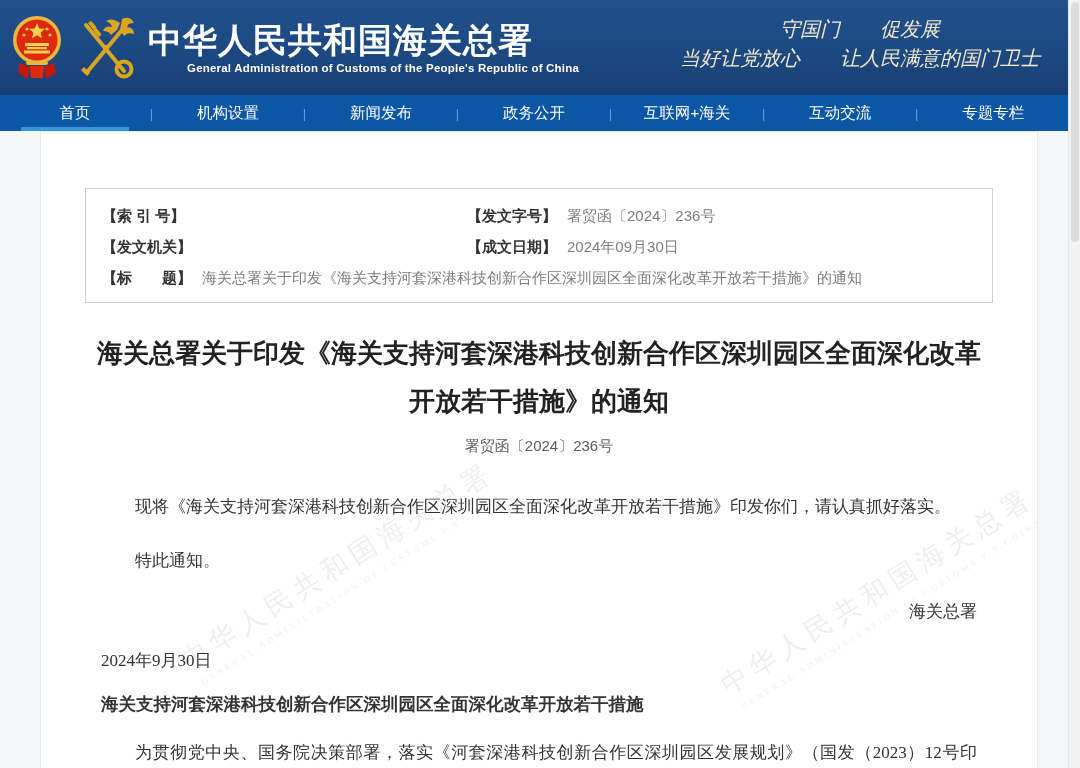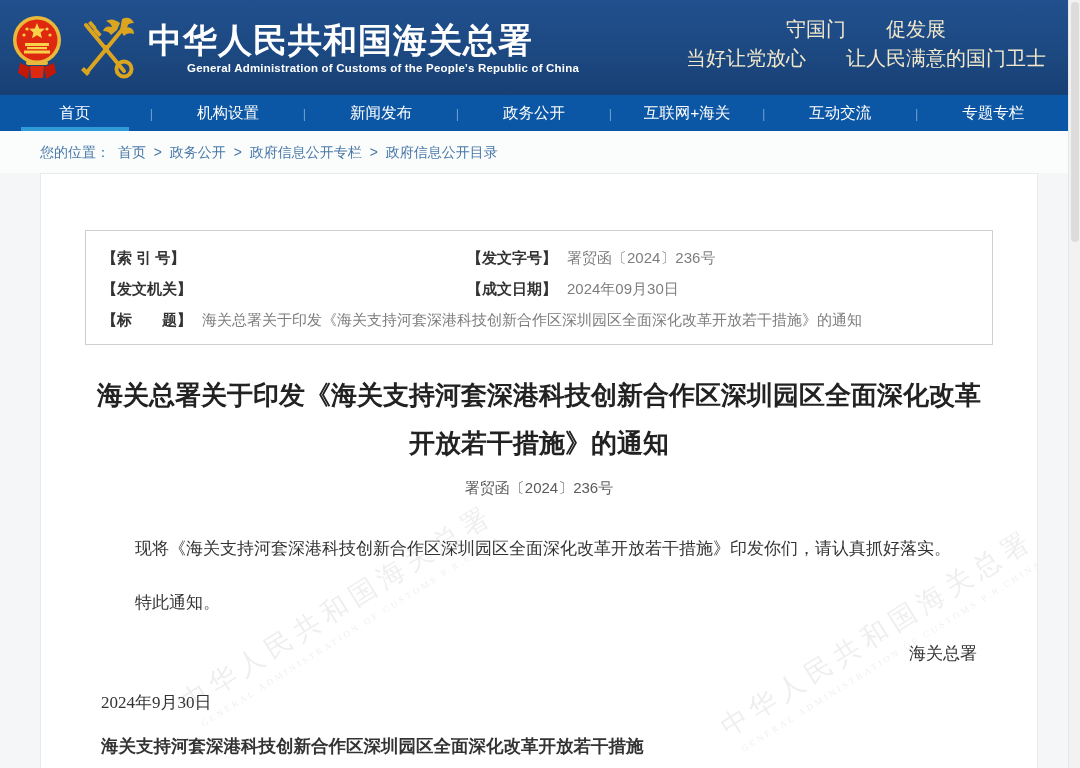--- a/index.html
+++ b/index.html
@@ -24,21 +24,21 @@
   .site-title{
     color:#ffffff;font-size:34px;font-weight:bold;letter-spacing:1px;
     line-height:38px;white-space:nowrap;
   }
   .site-subtitle{
     color:#ffffff;font-size:11.5px;font-weight:bold;letter-spacing:.2px;
     margin-top:3px;white-space:nowrap;margin-left:39px;
   }
   .slogan{
     color:#f2e8cc;font-size:20px;line-height:29px;
-    text-align:center;margin:0 16px 8px 0;white-space:nowrap;
+    text-align:center;margin:0 22px 8px 0;white-space:nowrap;font-style:italic;
   }
 
   
   .main-nav{
     height:36px;background:#0c57a5;display:flex;align-items:stretch;
   }
   .nav-item{
     flex:1;display:flex;align-items:center;justify-content:center;
     color:#ffffff;font-size:15.5px;cursor:pointer;position:relative;
     white-space:nowrap;
@@ -175,30 +175,20 @@
     <div class="nav-sep">|</div>
     <div class="nav-item">政务公开</div>
     <div class="nav-sep">|</div>
     <div class="nav-item">互联网+海关</div>
     <div class="nav-sep">|</div>
     <div class="nav-item">互动交流</div>
     <div class="nav-sep">|</div>
     <div class="nav-item">专题专栏</div>
   </div>
 
-  <div class="breadcrumb">
-    <span>您的位置：</span>
-    <span class="crumb-link">首页</span>
-    <span>&gt;</span>
-    <span class="crumb-link">政务公开</span>
-    <span>&gt;</span>
-    <span class="crumb-link">政府信息公开专栏</span>
-    <span>&gt;</span>
-    <span>政府信息公开目录</span>
-  </div>
 
   <div class="card">
 
     <div class="wm wm-a">
       <div class="wm-main">中华人民共和国海关总署</div>
       <div class="wm-sub">GENERAL ADMINISTRATION OF CUSTOMS P.R.CHINA</div>
     </div>
     <div class="wm wm-b">
       <div class="wm-main">中华人民共和国海关总署</div>
       <div class="wm-sub">GENERAL ADMINISTRATION OF CUSTOMS P.R.CHINA</div>

